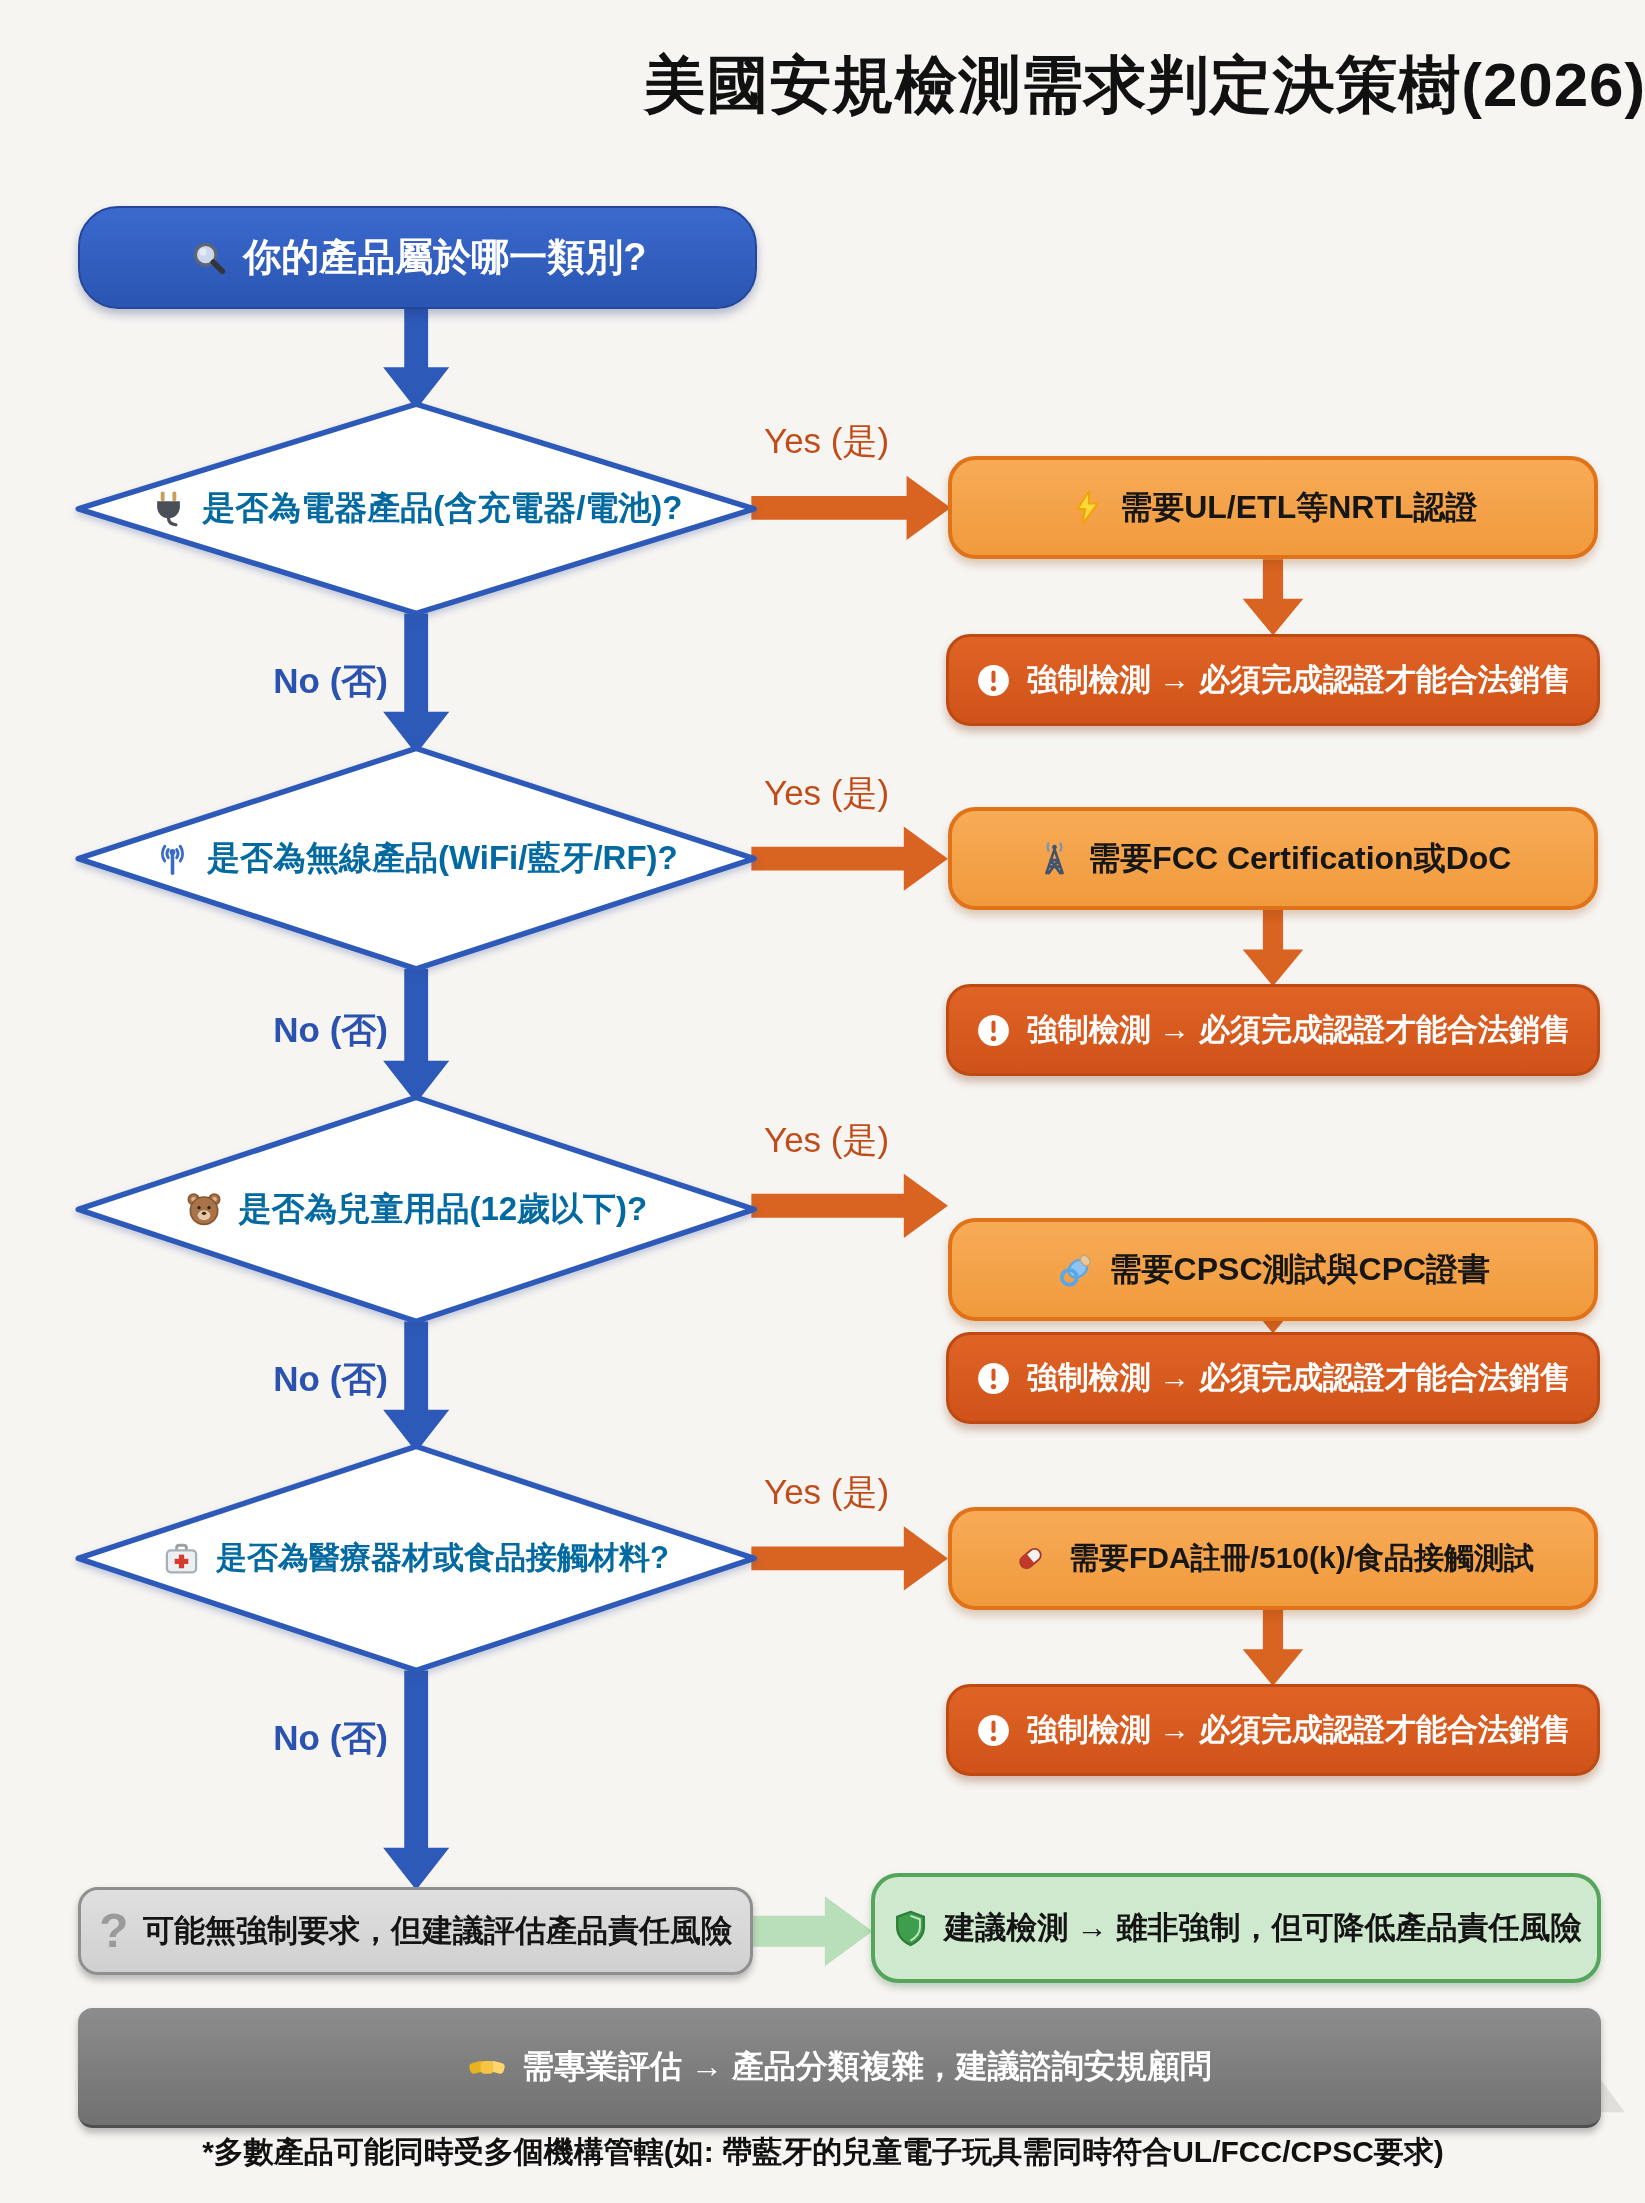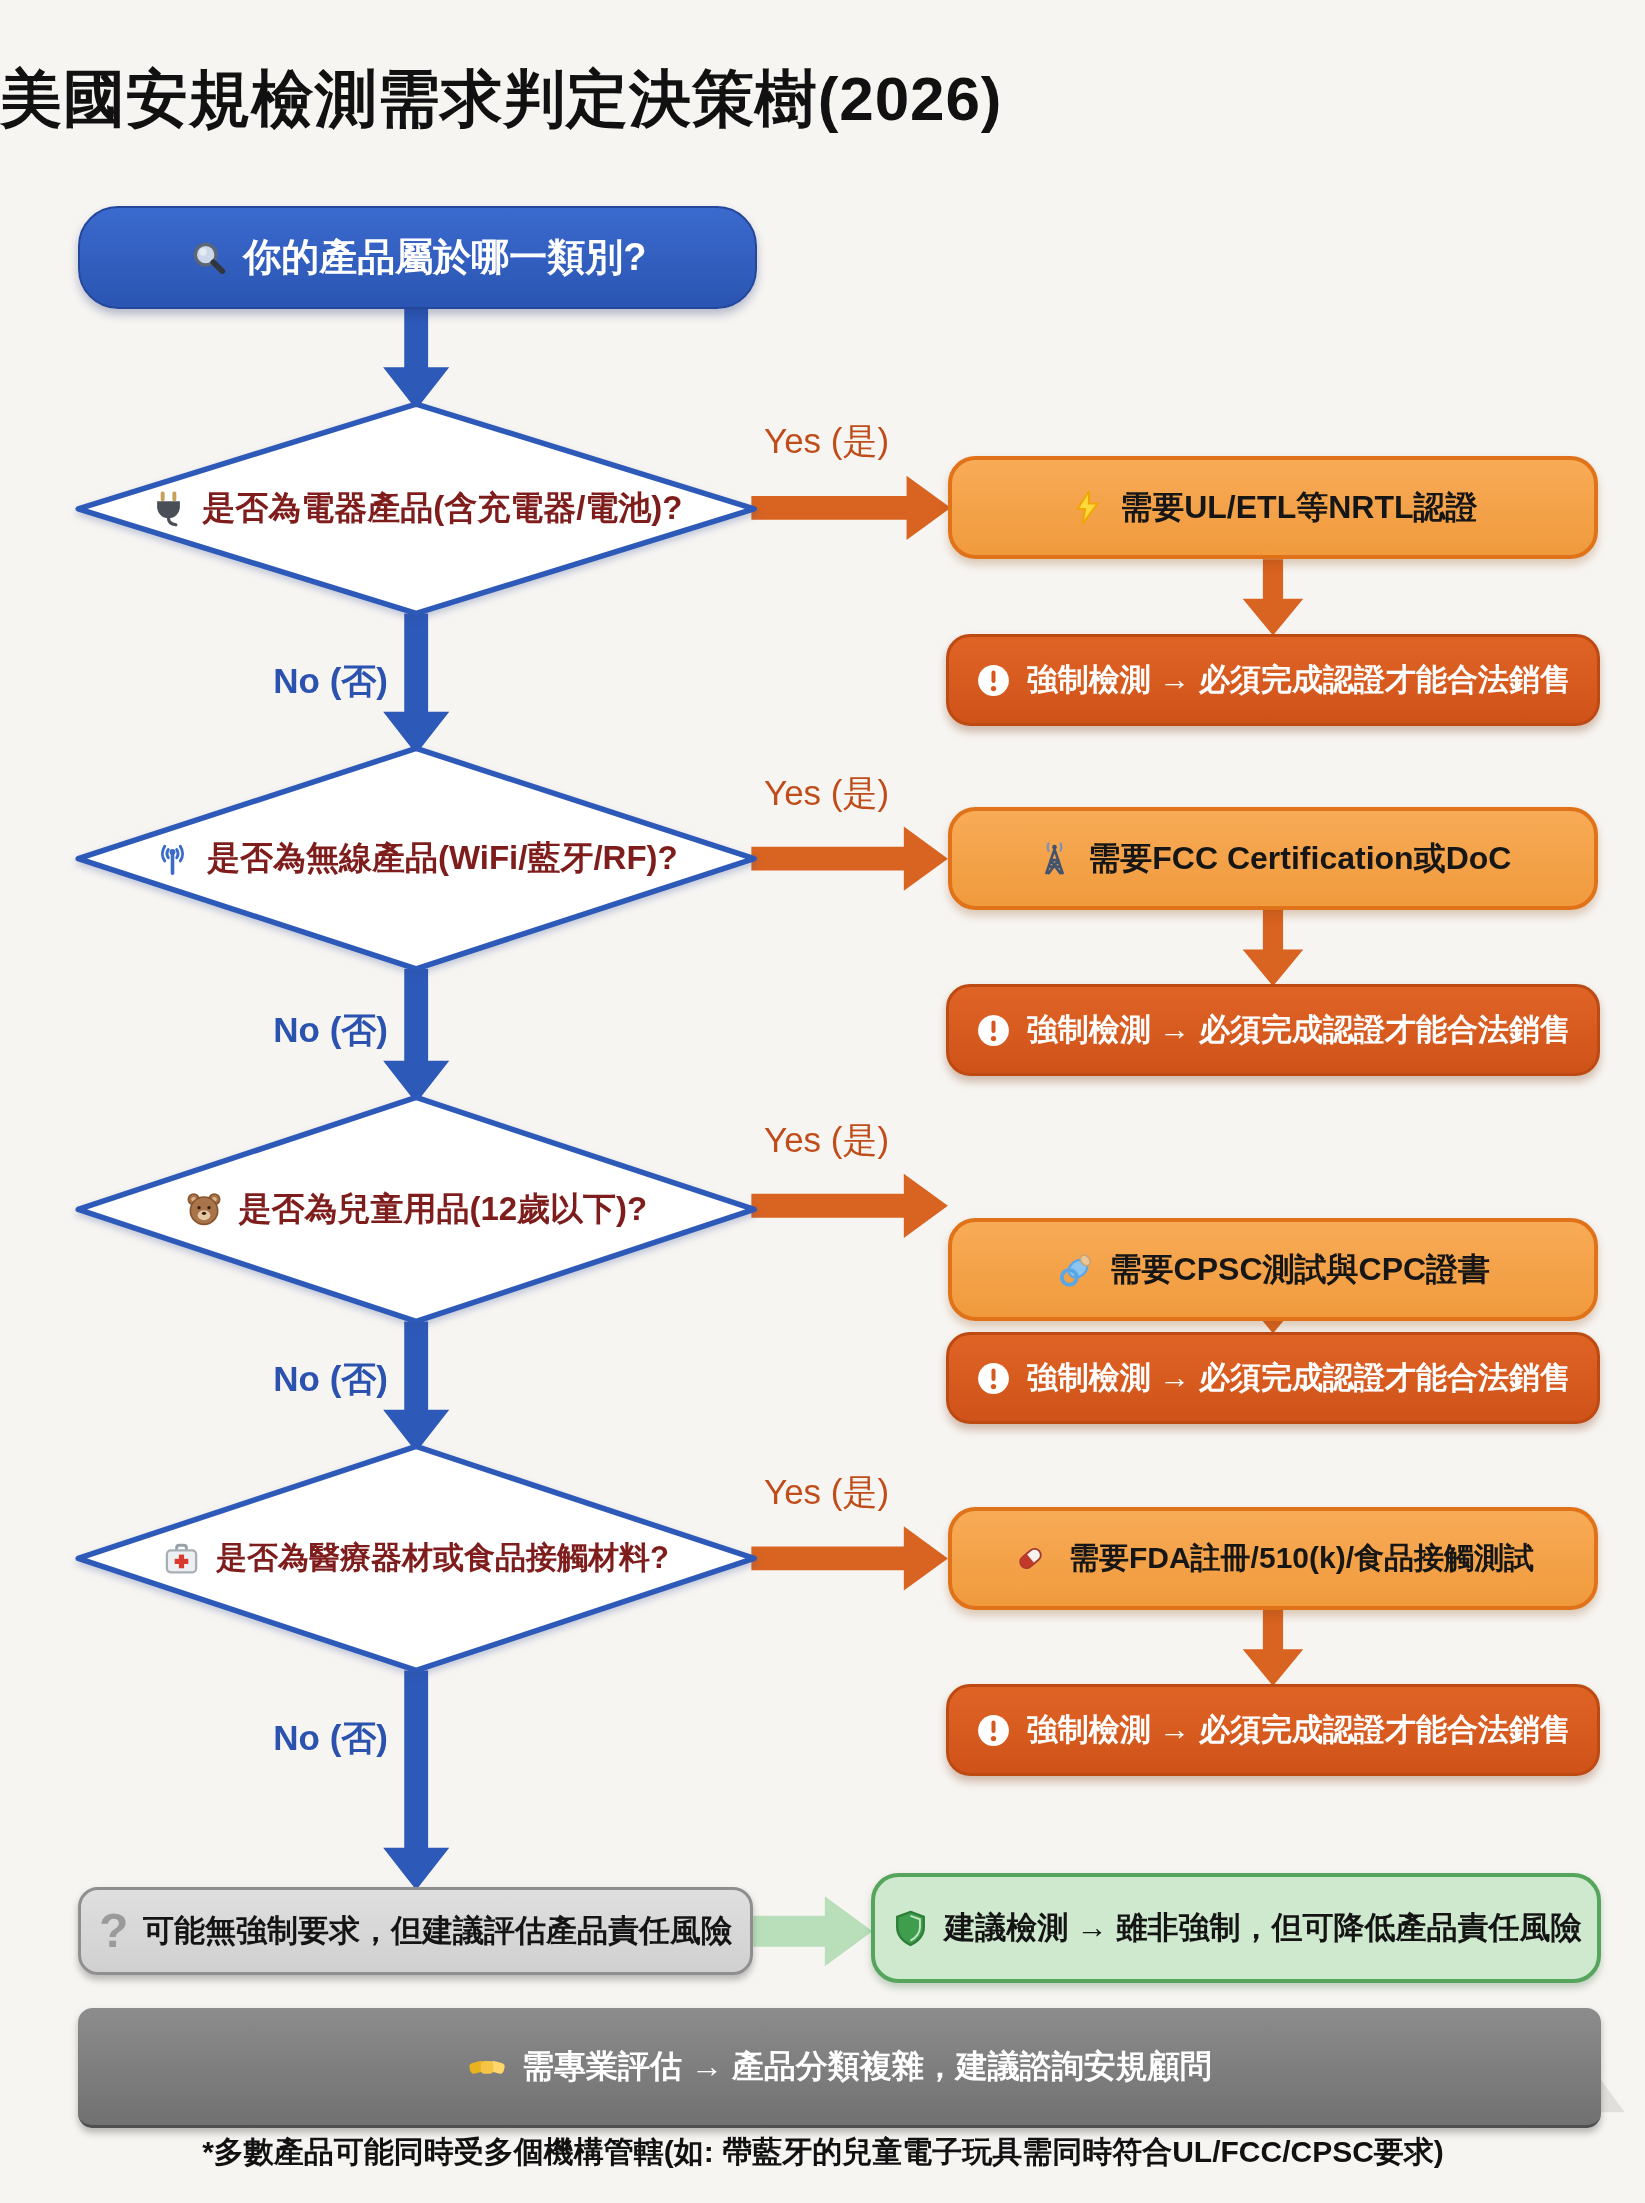--- a/index.html
+++ b/index.html
@@ -4,32 +4,32 @@
 <style>
   html,body{margin:0;padding:0;}
   body{background:#efede9;}
   .canvas{
     position:relative;width:1646px;height:2204px;margin:0 auto;
     background:#f7f5f2;overflow:hidden;
     font-family:"Liberation Sans","DejaVu Sans",sans-serif;
   }
   .abs{position:absolute;}
   .title{
-    left:0;top:57px;width:1646px;text-align:left;
+    left:0;top:43px;width:1646px;text-align:right;
     font-size:62px;font-weight:800;color:#111;letter-spacing:0.9px;
   }
   .flex{display:flex;align-items:center;justify-content:center;gap:14.7px;}
   .start-node{
     left:78px;top:206px;width:675px;height:99px;border-radius:40px;
     background:linear-gradient(180deg,#3b6ace,#2a55b2);
     border:2.8px solid #24479c;box-shadow:0 5.5px 9.2px rgba(30,50,110,.30);
     color:#fff;font-size:38px;font-weight:800;
   }
   .diamond-label{
-    color:#7f1d1d;font-size:33px;font-weight:800;text-align:center;align-items:center;
+    color:#0369a1;font-size:33px;font-weight:800;text-align:center;align-items:center;
   }
   .d1{left:96px;top:404px;width:639px;height:209px;}
   .d2{left:96px;top:748px;width:639px;height:220px;}
   .d3{left:96px;top:1097px;width:639px;height:224px;}
   .d4{left:96px;top:1446px;width:639px;height:224px;font-size:31px;}
   .yes-label{color:#bf4c19;font-size:35px;font-weight:400;}
   .y1{left:764px;top:418px;}
   .y2{left:764px;top:770px;}
   .y3{left:764px;top:1117px;}
   .y4{left:764px;top:1469px;}

